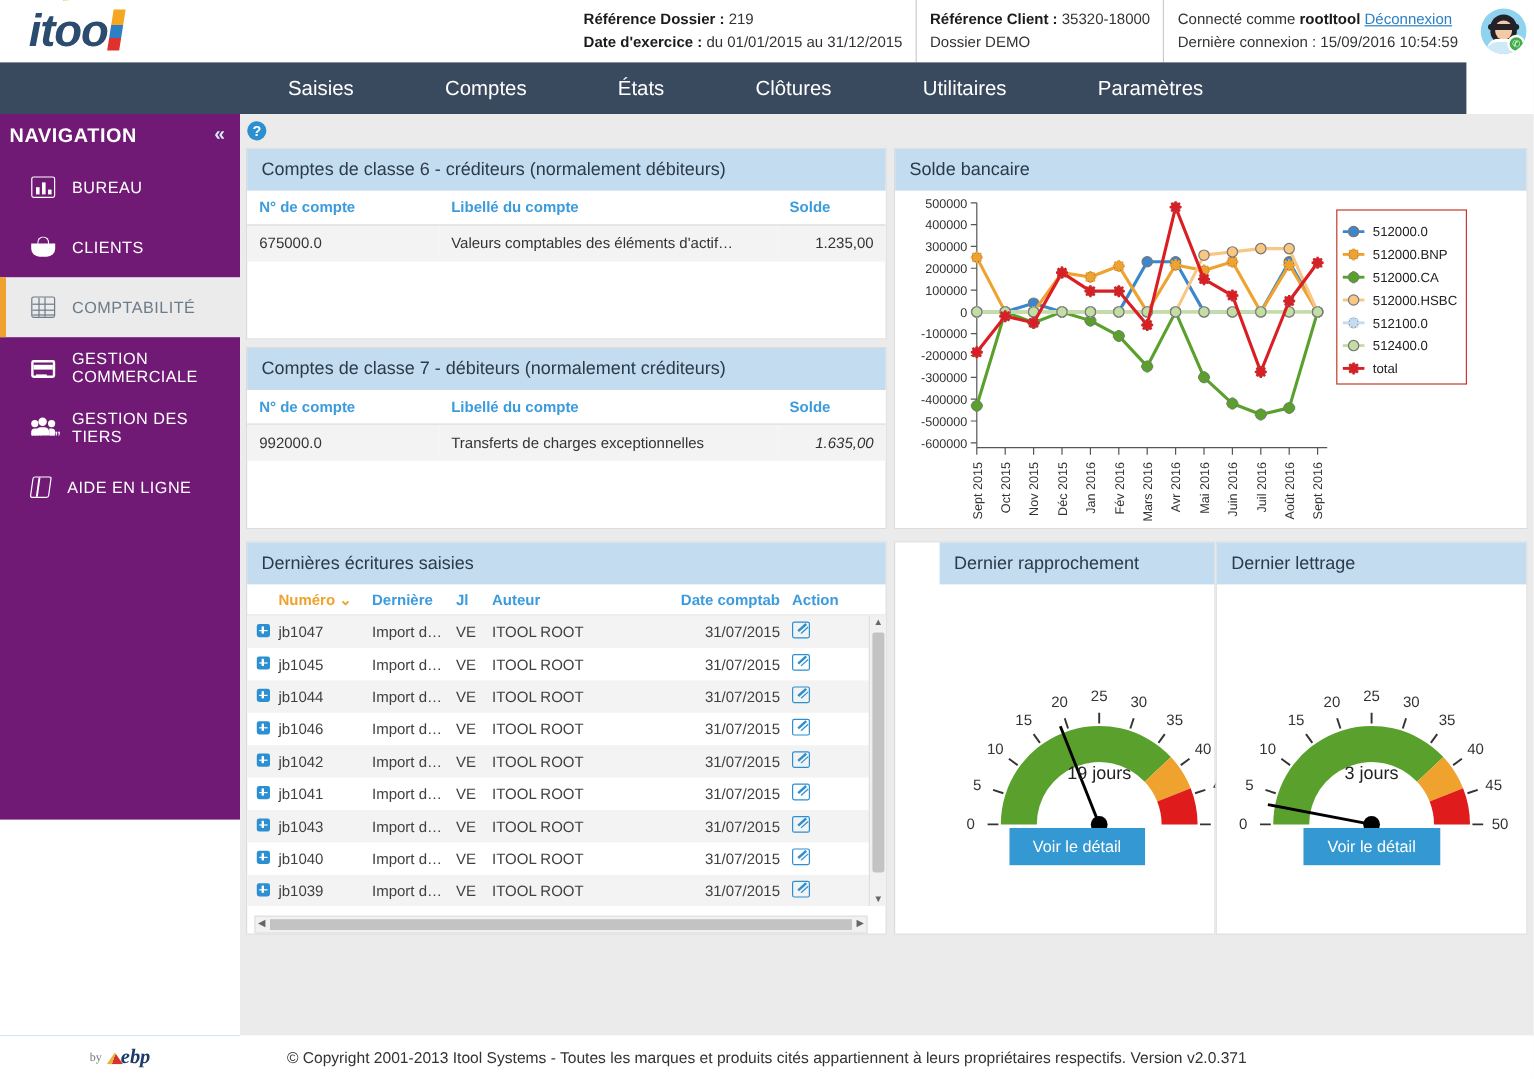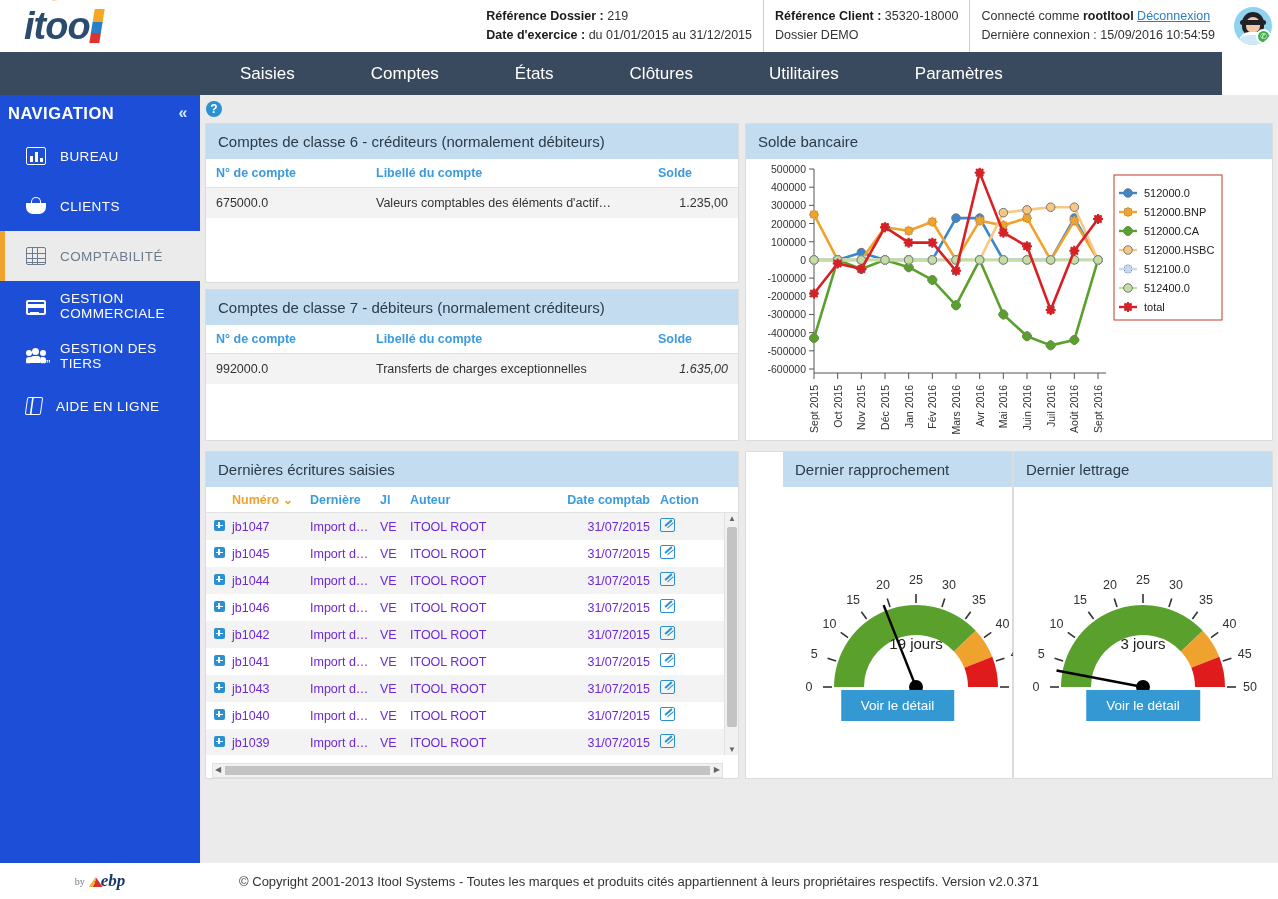--- a/index.html
+++ b/index.html
@@ -72,22 +72,22 @@
     position: absolute; top: 52px; left: 0; width: 1222px; height: 43px;
     background: #3a4a5e; display: flex; align-items: center; padding-left: 200px;
   }
   .mainnav a {
     color: #ffffff; font-size: 17px; text-decoration: none;
     padding: 0 22px; margin: 0 16px; line-height: 43px; cursor: pointer;
   }
   .mainnav a:first-child { margin-left: 18px; }
   
   .sidebar {
-    position: absolute; top: 95px; left: 0; width: 200px; height: 768px;
-    background: #1d4ed8;
+    position: absolute; top: 95px; left: 0; width: 200px; height: 588px;
+    background: #701a75;
   }
   .nav-title {
     height: 36px; display: flex; align-items: center; justify-content: space-between;
     padding: 0 12px 0 8px; color: #ffffff; font-weight: bold; font-size: 16.5px;
     letter-spacing: .5px;
   }
   .nav-collapse { font-size: 16px; color: #d8ecf9; cursor: pointer; }
   .nav-item {
     height: 50px; display: flex; align-items: center; gap: 14px;
     padding-left: 26px; color: #ffffff; font-size: 13.5px; letter-spacing: .4px;
@@ -161,21 +161,21 @@
   
   #p-classe6 { position: absolute; left: 5px; top: 28px; width: 534px; height: 160px; }
   #p-classe7 { position: absolute; left: 5px; top: 194px; width: 534px; height: 152px; }
   #p-ecritures { position: absolute; left: 5px; top: 356px; width: 534px; height: 328px; }
   #p-solde { position: absolute; left: 545px; top: 28px; width: 528px; height: 318px; }
   #p-rappro { position: absolute; left: 545px; top: 356px; width: 268px; height: 328px; padding-left: 37px; }
   #p-lettrage { position: absolute; left: 813px; top: 356px; width: 260px; height: 328px; }
   
   .ecr-wrap { position: relative; height: 268px; }
   .ecr-rows { height: 242px; overflow: hidden; }
-  .ecr-row { display: flex; align-items: center; height: 27px; font-size: 12.5px; color: #6d28d9; }
+  .ecr-row { display: flex; align-items: center; height: 27px; font-size: 12.5px; color: #404040; }
   .ecr-row.alt { background: #f3f3f3; }
   .c-plus { width: 26px; text-align: center; }
   .plus-ico {
     display: inline-block; width: 11px; height: 11px; background: #2b8fd0; border-radius: 2px;
     position: relative; cursor: pointer;
   }
   .plus-ico::before, .plus-ico::after {
     content: ""; position: absolute; background: #fff;
   }
   .plus-ico::before { left: 2px; top: 5px; width: 7px; height: 1.5px; }

